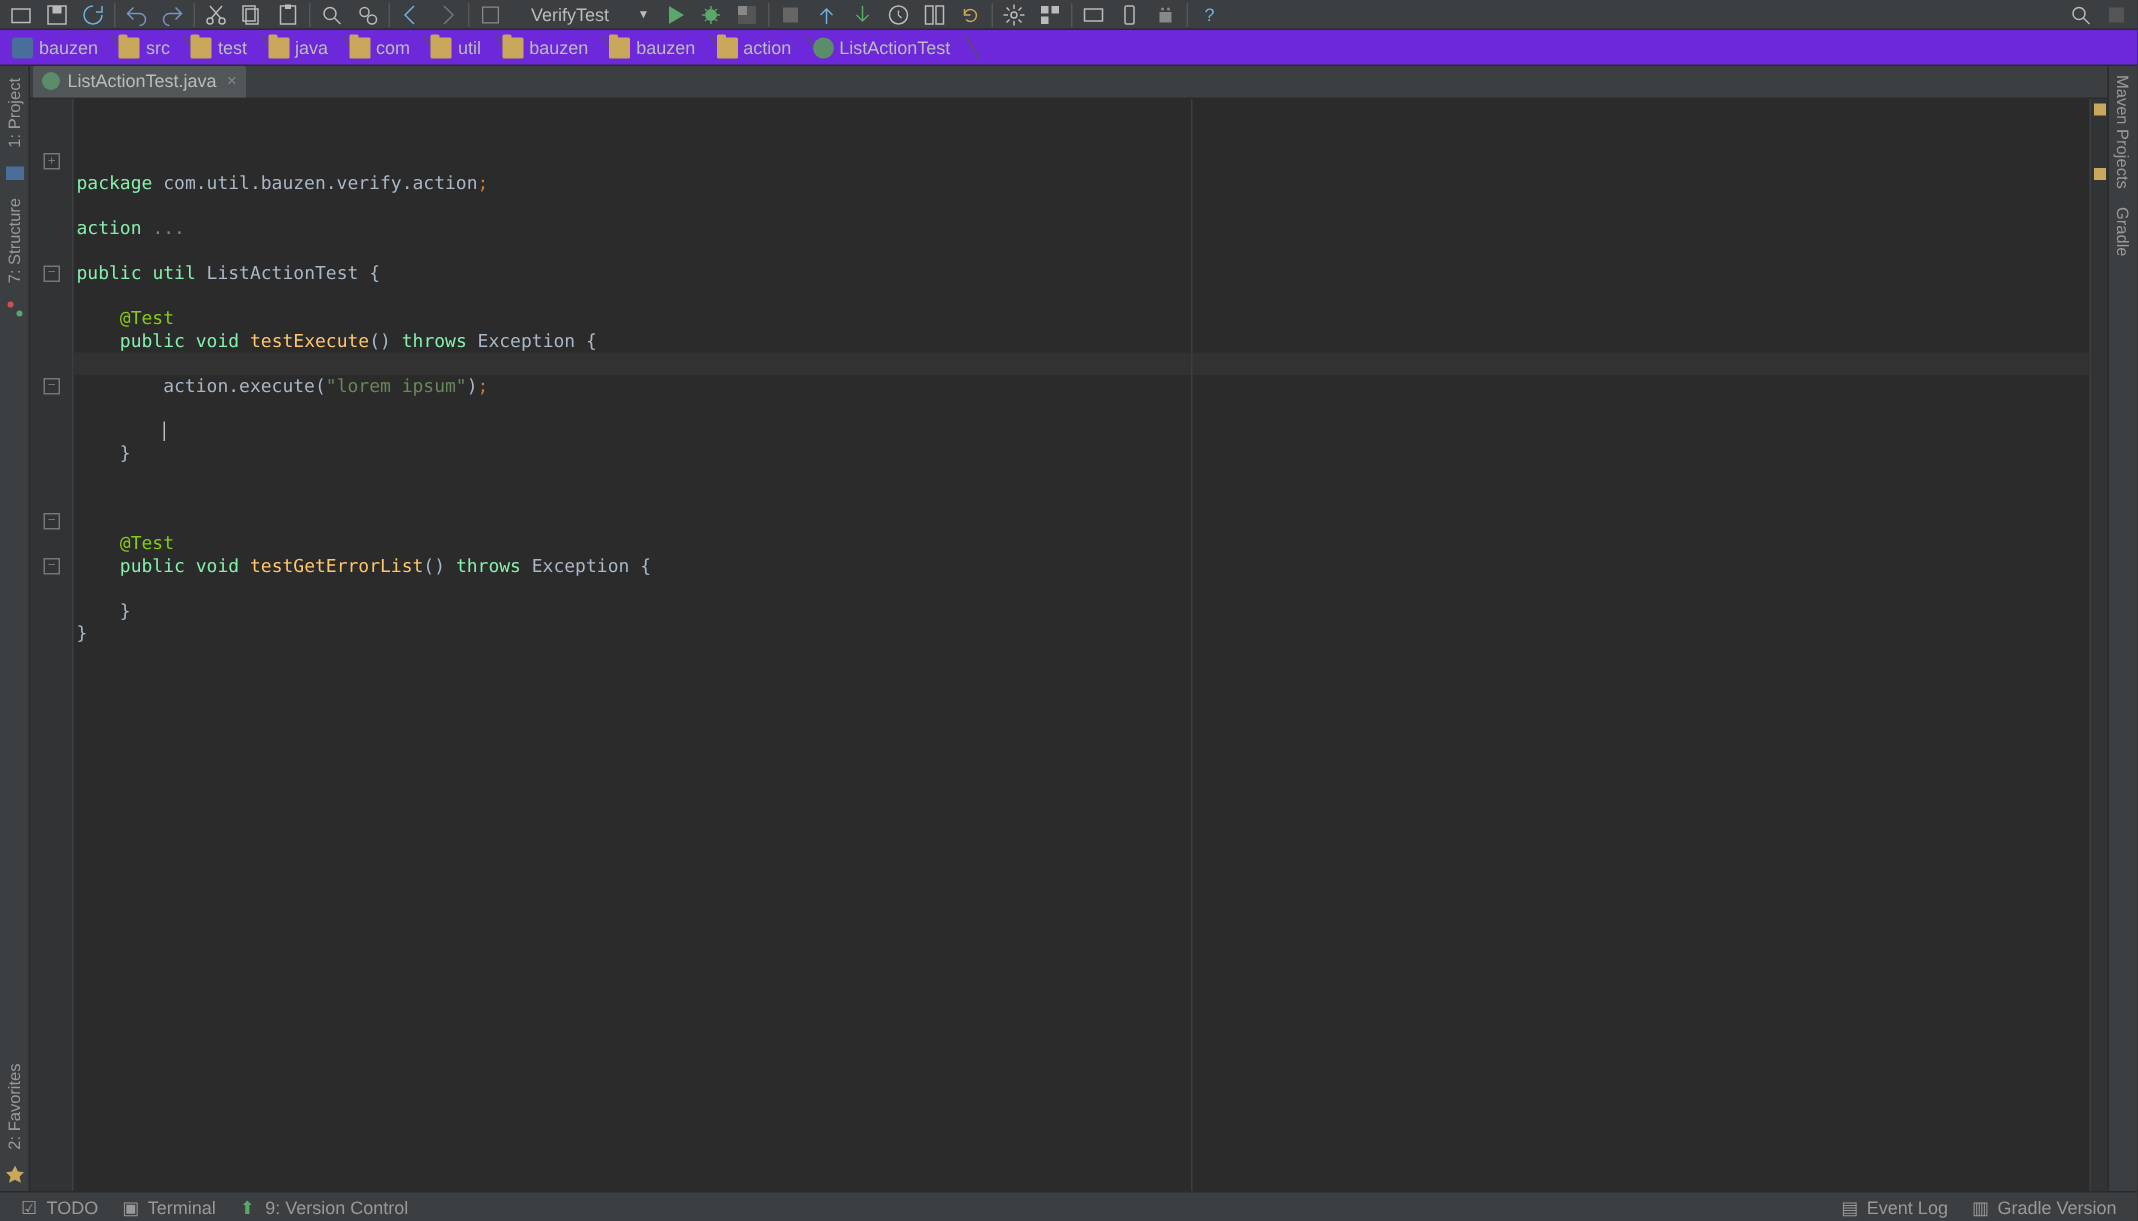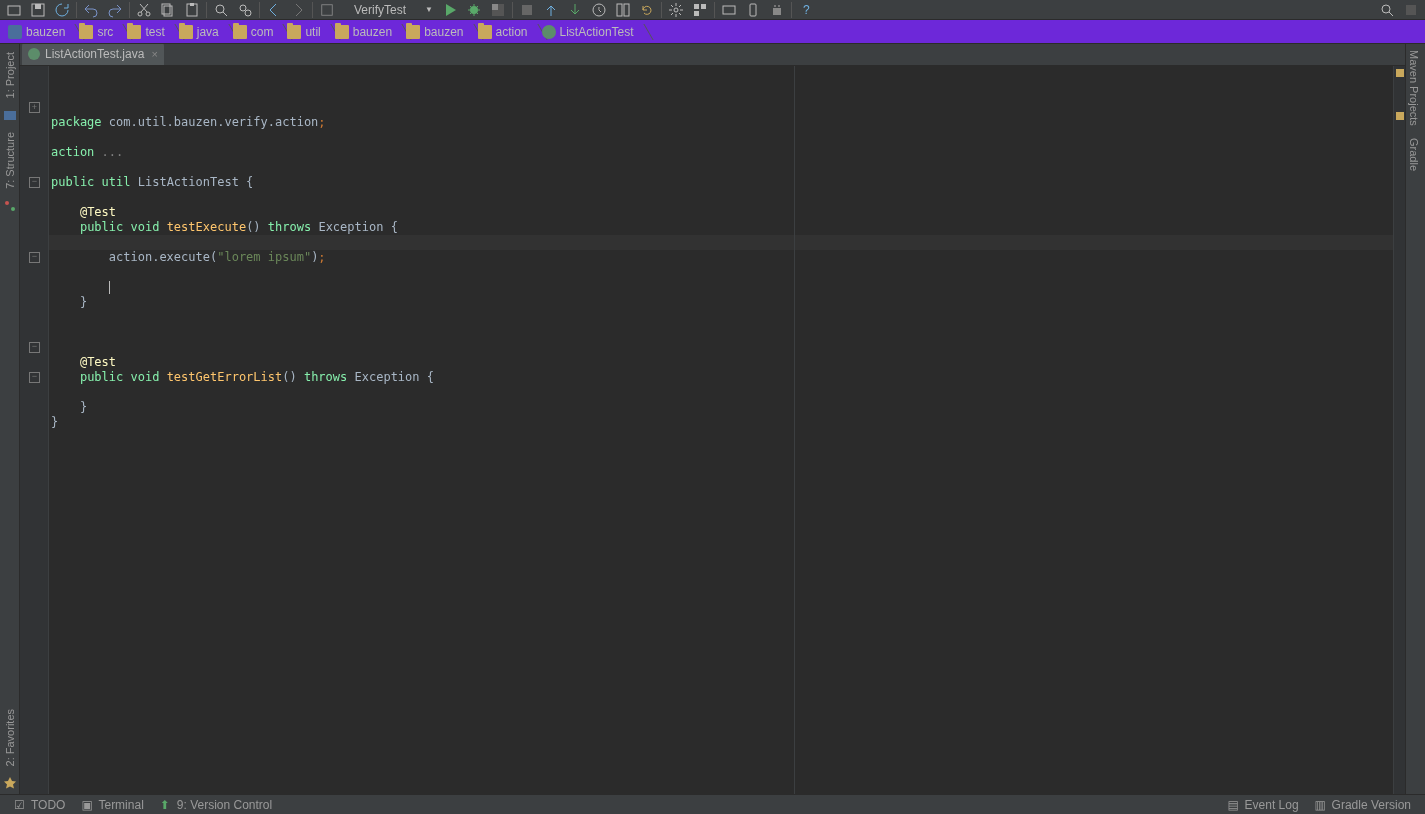--- a/index.html
+++ b/index.html
@@ -112,21 +112,21 @@
   font-size: 12px; line-height: 15px;
   white-space: pre; color: #a9b7c6;
   position: relative;
 }
 .caret-line {
   position:absolute; left:0; right:0; height:15px;
   background:#323232;
 }
 .kw { color: #86efac; }
 .str { color: #6a8759; }
-.ann { color: #fef9c3; }
+.ann { color: #84cc16; }
 .fn { color: #ffc66d; }
 .dim { color: #808080; }
 .op { color: #cc7832; }
 .code .cursor {
   display:inline-block; width:1px; height:13px;
   background:#bbb; vertical-align:middle;
 }
 .vline {
   position:absolute; top:0; bottom:0; width:1px;
   background:#3c3f41; left:745px;

